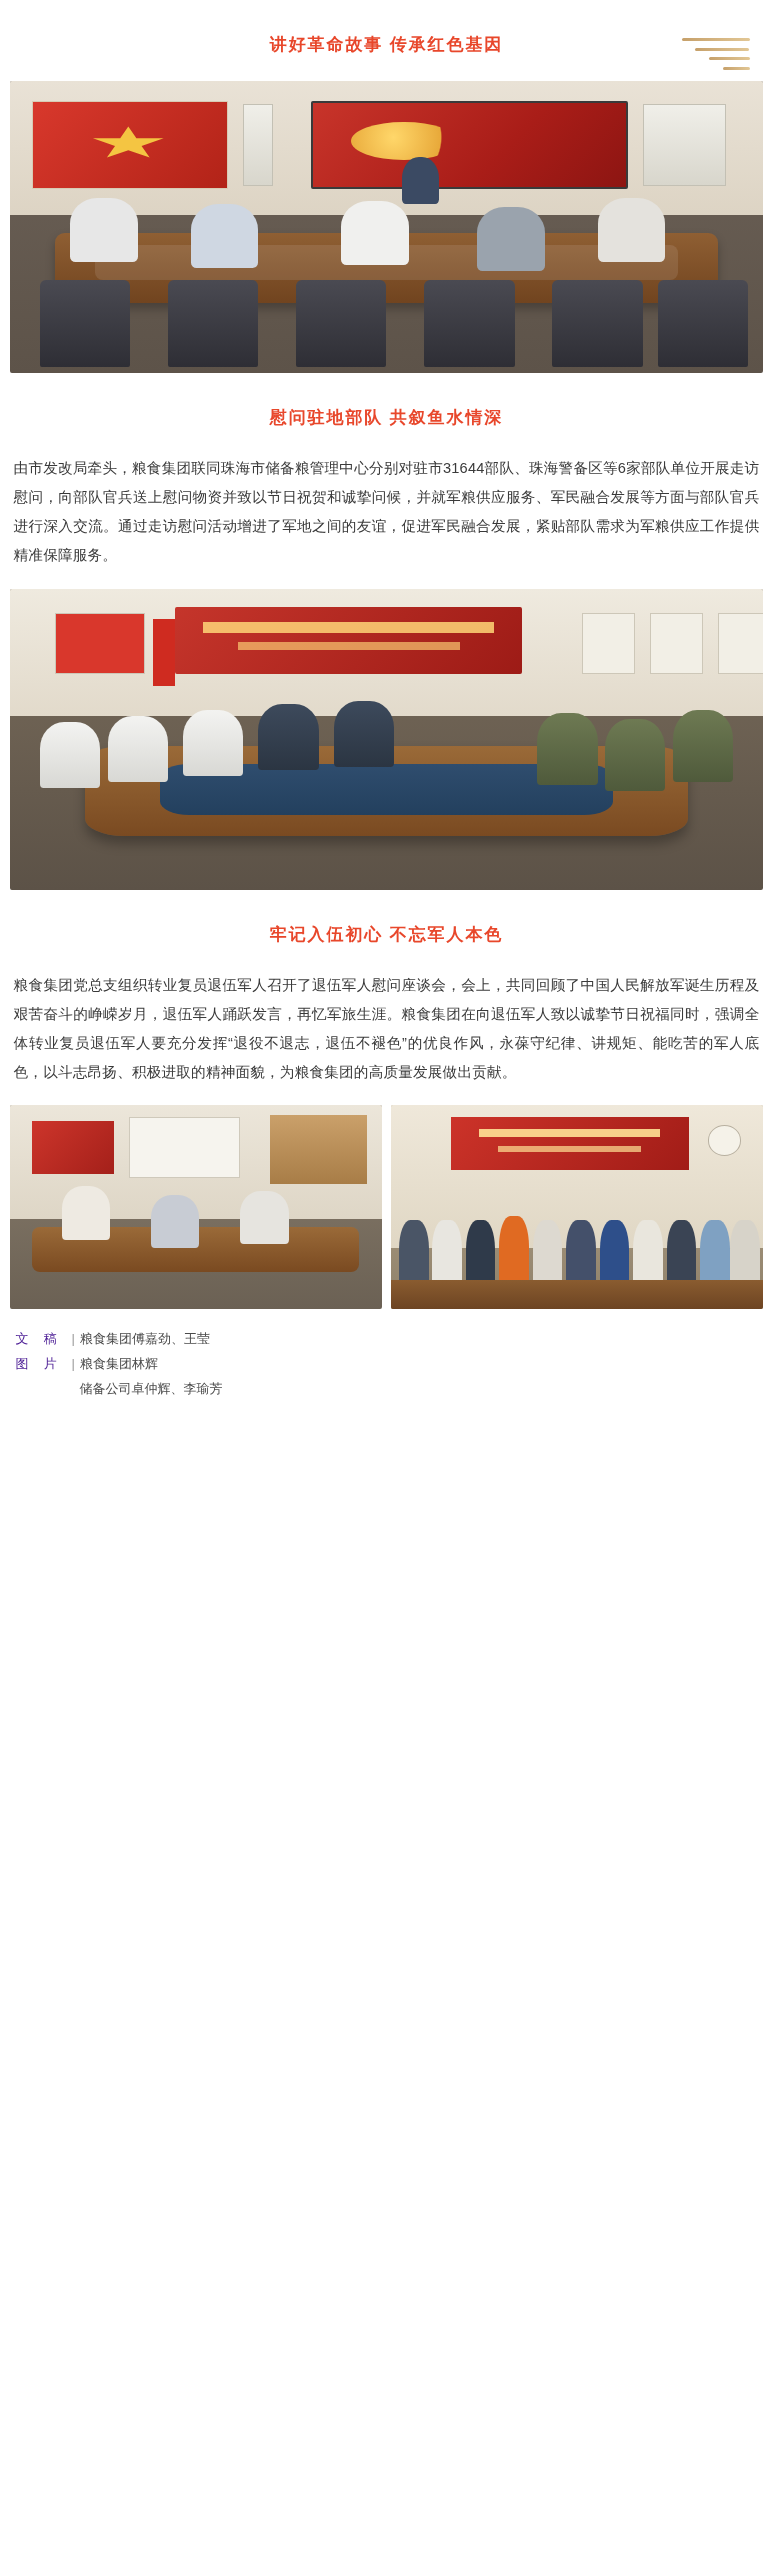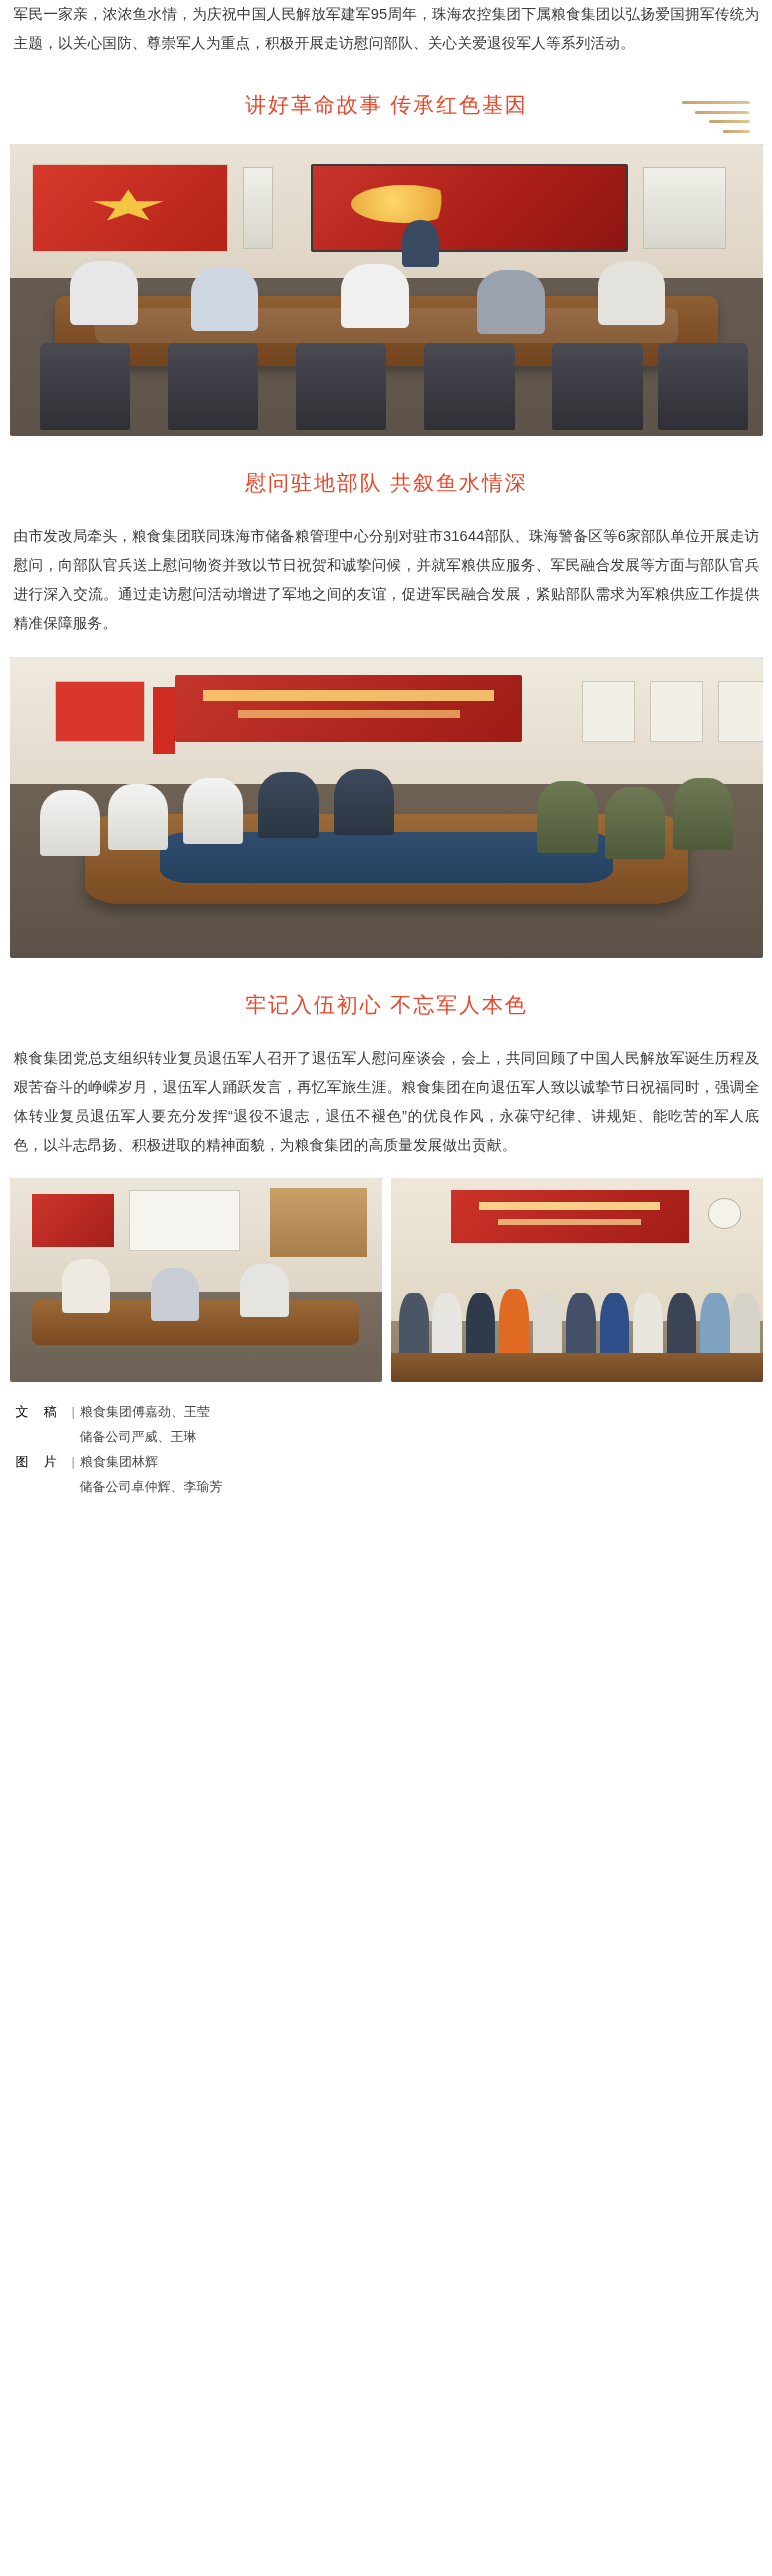--- a/index.html
+++ b/index.html
@@ -30,22 +30,22 @@
     letter-spacing: 0.2px;
     padding: 0 3.9px;
   }
   .intro {
     margin-top: 0;
     padding-top: 0;
   }
   .section-heading {
     text-align: center;
     color: #e8472b;
-    font-size: 21px;
-    font-weight: normal;
+    font-size: 17px;
+    font-weight: bold;
     letter-spacing: 1.9px;
     margin: 33px 0 25px 0;
     position: relative;
   }
   .photo-block {
     margin: 19.4px 0 13.6px 0;
   }
   .photo {
     width: 100%;
     display: block;
@@ -297,32 +297,31 @@
   
   .credits {
     margin-top: 17.5px;
     padding: 0 5.8px;
     font-size: 13px;
     line-height: 25px;
     color: #4a4a4a;
   }
   .credit-row { display:flex; }
   .credit-label {
-    width: 51px; flex: 0 0 51px; letter-spacing: 5.8px; color:#000000;
+    width: 51px; flex: 0 0 51px; letter-spacing: 5.8px; color:#4c1d95;
   }
   .credit-sep { width: 13.6px; flex:0 0 13.6px; color:#9a9a9a; text-align:center;}
   .credit-value { flex:1; }
   .credit-cont { padding-left: 64px; }
 </style>
 </head>
 <body>
 
 <div class="page">
 
-  <p class="body-text intro">军民一家亲，浓浓鱼水情，为庆祝中国人民解放军建军95周年，珠海农控集团下属粮食集团以弘扬爱国拥军传统为主题，以关心国防、尊崇军人为重点，积极开展走访慰问部队、关心关爱退役军人等系列活动。</p>
 
   <div class="section-heading">
     <span>讲好革命故事  传承红色基因</span>
   </div>
 
 
   <div class="photo-block" style="position:relative;">
     <div class="chevrons" style="top:-43px;">
       <span></span>
         <span></span>
@@ -417,21 +416,20 @@
     </div>
   </div>
 
 
   <div class="credits">
     <div class="credit-row">
       <div class="credit-label">文  稿</div>
       <div class="credit-sep">|</div>
       <div class="credit-value">粮食集团傅嘉劲、王莹</div>
     </div>
-    <div class="credit-cont">储备公司严威、王琳</div>
 
     <div class="credit-row">
       <div class="credit-label">图  片</div>
       <div class="credit-sep">|</div>
       <div class="credit-value">粮食集团林辉</div>
     </div>
     <div class="credit-cont">储备公司卓仲辉、李瑜芳</div>
   </div>
 
 </div>

